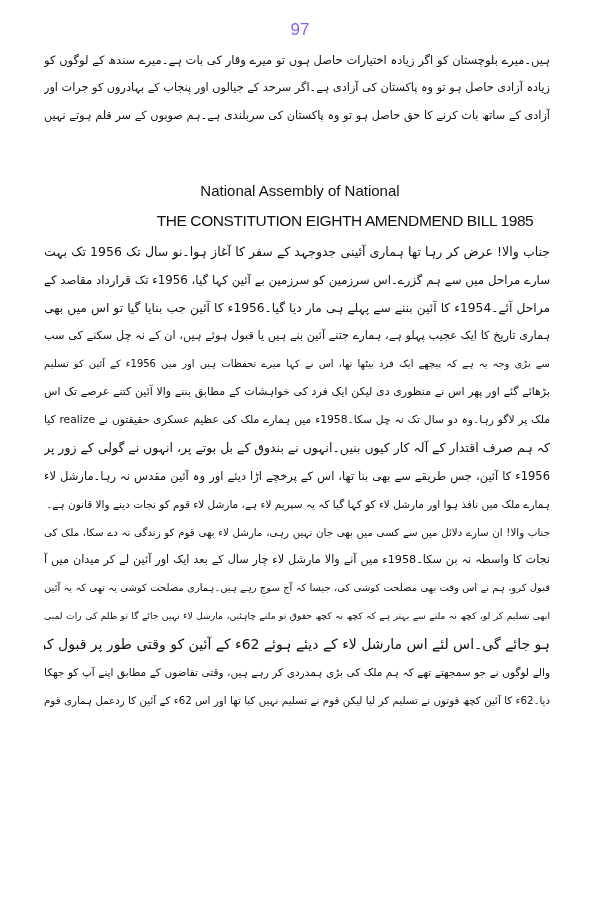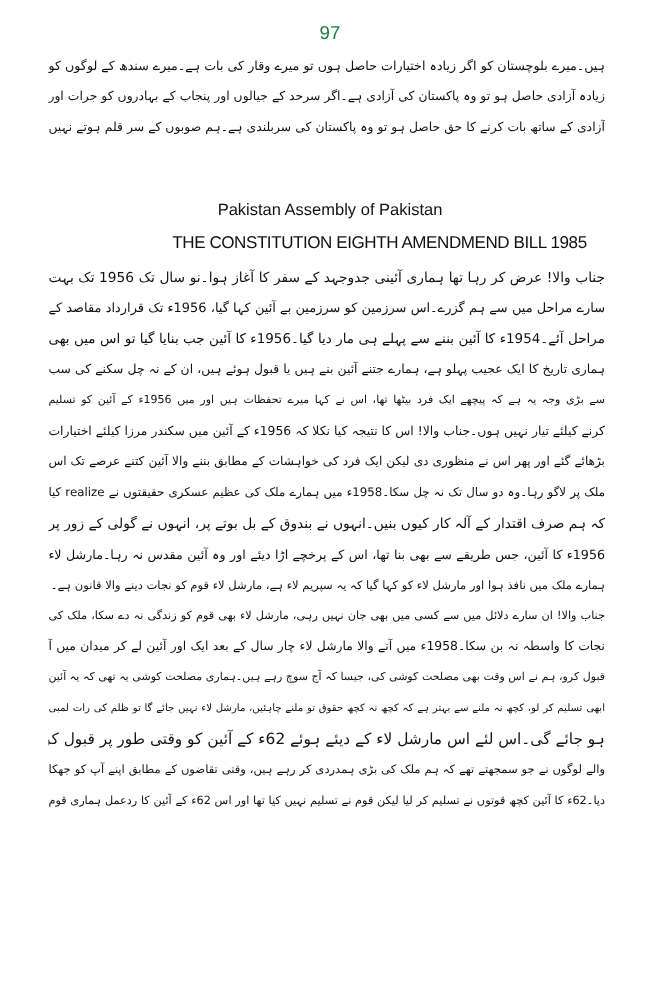--- a/index.html
+++ b/index.html
@@ -21,21 +21,21 @@
       height: 903px;
     }
     .page-number {
       position: absolute;
       top: 20px;
       left: 0;
       width: 600px;
       text-align: center;
       font-family: "Liberation Sans", sans-serif;
       font-size: 17px;
-      color: #15803d;
+      color: #8b5cf6;
     }
     .body-text {
       position: absolute;
       left: 44px;
       width: 506px;
       direction: rtl;
       font-family: "DejaVu Sans", sans-serif;
       font-size: 15px;
       color: #111;
     }
@@ -79,31 +79,30 @@
 <div class="page">
 
   <div class="page-number">97</div>
 
   <div class="body-text block-top">
     <span class="line" style="font-size: 11.5px;">ہیں۔میرے بلوچستان کو اگر زیادہ اختیارات حاصل ہوں تو میرے وقار کی بات ہے۔میرے سندھ کے لوگوں کو</span>
     <span class="line" style="font-size: 11.25px;">زیادہ آزادی حاصل ہو تو وہ پاکستان کی آزادی ہے۔اگر سرحد کے جیالوں اور پنجاب کے بہادروں کو جرات اور</span>
     <span class="line" style="font-size: 11.25px;">آزادی کے ساتھ بات کرنے کا حق حاصل ہو تو وہ پاکستان کی سربلندی ہے۔ہم صوبوں کے سر قلم ہوتے نہیں</span>
   </div>
 
-  <div class="heading h1">Pakistan Assembly of Pakistan</div>
+  <div class="heading h1">National Assembly of National</div>
   <div class="heading h2">THE CONSTITUTION EIGHTH AMENDMEND BILL 1985</div>
 
   <div class="body-text block-main">
     <div>
       <span class="line" style="font-size: 12.5px;">جناب والا! عرض کر رہا تھا ہماری آئینی جدوجہد کے سفر کا آغاز ہوا۔نو سال تک 1956 تک بہت</span>
       <span class="line" style="font-size: 11.75px;">سارے مراحل میں سے ہم گزرے۔اس سرزمین کو سرزمین بے آئین کہا گیا، 1956ء تک قرارداد مقاصد کے</span>
       <span class="line" style="font-size: 12.25px;">مراحل آئے۔1954ء کا آئین بننے سے پہلے ہی مار دیا گیا۔1956ء کا آئین جب بنایا گیا تو اس میں بھی</span>
       <span class="line" style="font-size: 11.25px;">ہماری تاریخ کا ایک عجیب پہلو ہے، ہمارے جتنے آئین بنے ہیں یا قبول ہوئے ہیں، ان کے نہ چل سکنے کی سب</span>
       <span class="line" style="font-size: 10px;">سے بڑی وجہ یہ ہے کہ پیچھے ایک فرد بیٹھا تھا، اس نے کہا میرے تحفظات ہیں اور میں 1956ء کے آئین کو تسلیم</span>
-      <span class="line" style="font-size: 11.25px;">کرنے کیلئے تیار نہیں ہوں۔جناب والا! اس کا نتیجہ کیا نکلا کہ 1956ء کے آئین میں سکندر مرزا کیلئے اختیارات</span>
       <span class="line" style="font-size: 11px;">بڑھائے گئے اور پھر اس نے منظوری دی لیکن ایک فرد کی خواہشات کے مطابق بننے والا آئین کتنے عرصے تک اس</span>
       <span class="line" style="font-size: 10.75px;">ملک پر لاگو رہا۔وہ دو سال تک نہ چل سکا۔1958ء میں ہمارے ملک کی عظیم عسکری حقیقتوں نے realize کیا</span>
       <span class="line" style="font-size: 12.5px;">کہ ہم صرف اقتدار کے آلہ کار کیوں بنیں۔انہوں نے بندوق کے بل بوتے پر، انہوں نے گولی کے زور پر</span>
       <span class="line" style="font-size: 11.5px;">1956ء کا آئین، جس طریقے سے بھی بنا تھا، اس کے پرخچے اڑا دیئے اور وہ آئین مقدس نہ رہا۔مارشل لاء</span>
       <span class="line last" style="font-size: 10.5px;">ہمارے ملک میں نافذ ہوا اور مارشل لاء کو کہا گیا کہ یہ سپریم لاء ہے، مارشل لاء قوم کو نجات دینے والا قانون ہے۔</span>
     </div>
     <div>
       <span class="line" style="font-size: 10.25px;">جناب والا! ان سارے دلائل میں سے کسی میں بھی جان نہیں رہی، مارشل لاء بھی قوم کو زندگی نہ دے سکا، ملک کی</span>
       <span class="line" style="font-size: 11.25px;">نجات کا واسطہ نہ بن سکا۔1958ء میں آنے والا مارشل لاء چار سال کے بعد ایک اور آئین لے کر میدان میں آ</span>
       <span class="line" style="font-size: 10px;">قبول کرو، ہم نے اس وقت بھی مصلحت کوشی کی، جیسا کہ آج سوچ رہے ہیں۔ہماری مصلحت کوشی یہ تھی کہ یہ آئین</span>

